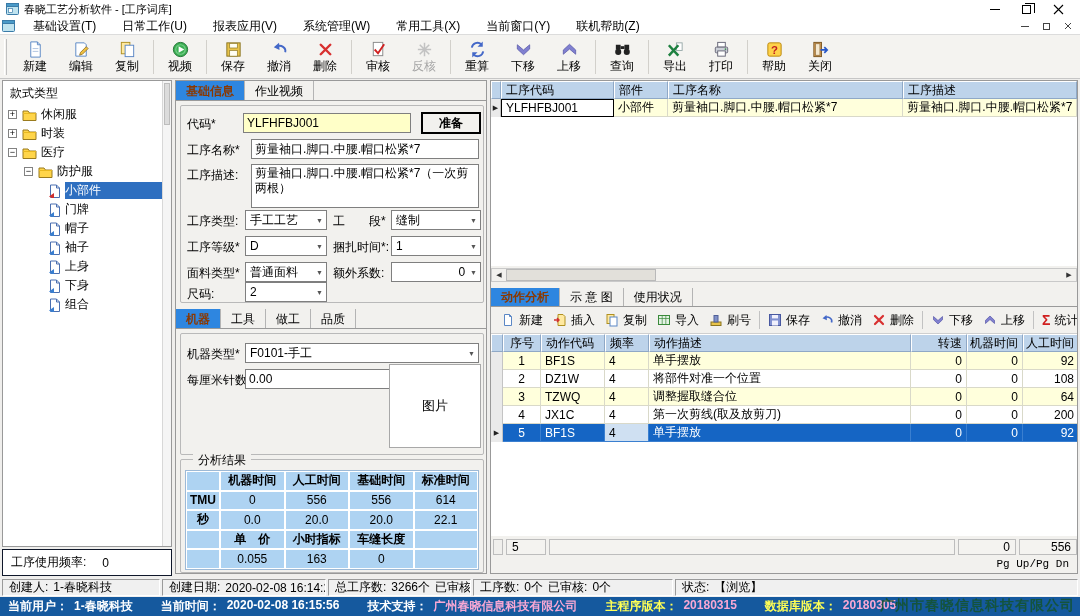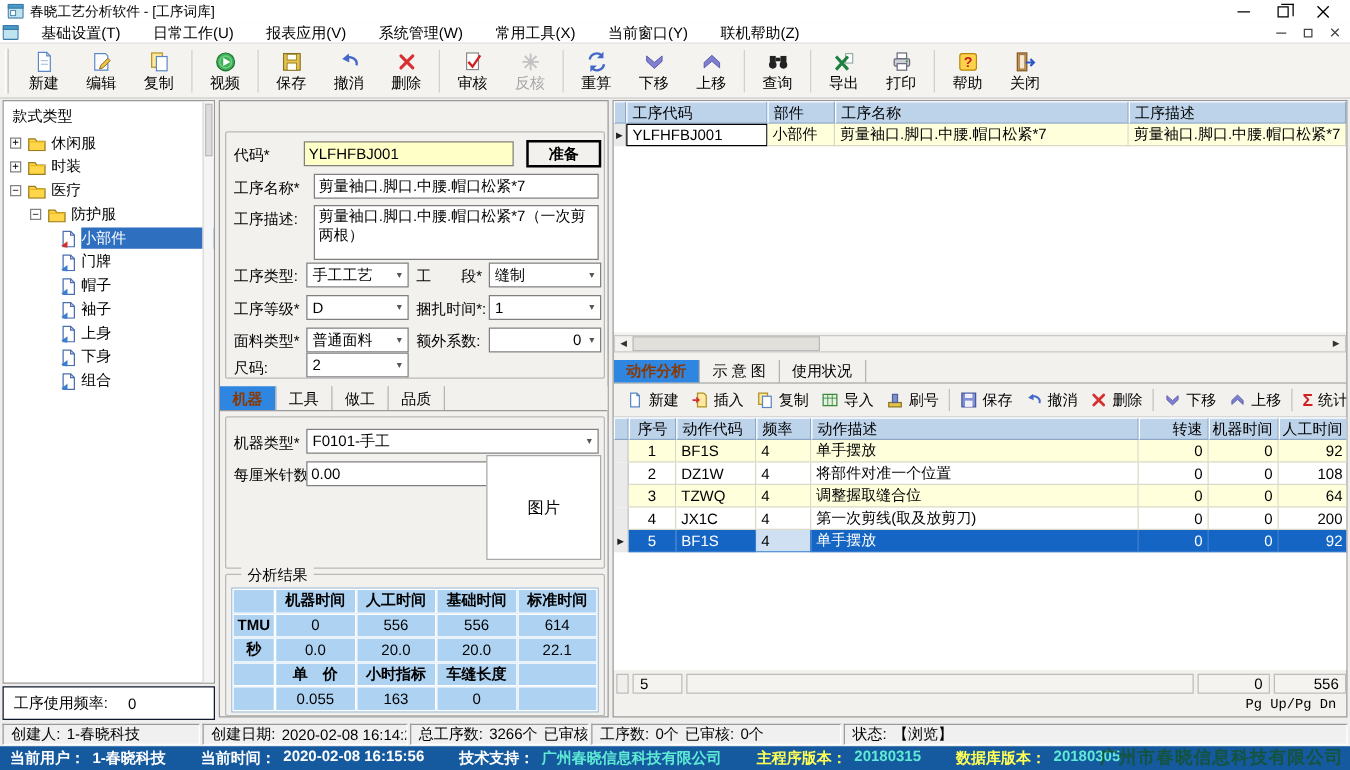--- a/index.html
+++ b/index.html
@@ -104,21 +104,21 @@
   .sum-ind { width:10px; height:16px; background:#f0efec; border:1px solid #bdbdbd; flex:none; }
   .sum-cell { height:16px; background:#f4f3f0; border:1px solid #bdbdbd; display:flex; align-items:center; padding:0 5px; white-space:nowrap; }
   .pager { position:absolute; right:8px; top:477px; font-size:11px; font-family:"Liberation Mono","DejaVu Sans Mono",monospace; }
 
   
   .status1 { position:absolute; left:0; top:578px; width:1080px; height:19px; background:#f0f0f0; display:flex; gap:2px; padding:1px 2px; }
   .s1seg { border:1px solid; border-color:#9a9a9a #fff #fff #9a9a9a; display:flex; align-items:center; padding-left:6px; gap:5px; white-space:nowrap; overflow:hidden; flex:none; }
   .status2 { position:absolute; left:0; top:597px; width:1080px; height:19px; background:#15599e; color:#fff; display:flex; align-items:center; font-weight:bold; white-space:nowrap; }
   .s2 { margin-left:28px; display:flex; gap:6px; }
   .s2:first-child { margin-left:8px; }
-  .green { color:#5eead4; }
+  .green { color:#f9a8d4; }
   .lyellow { color:#ffff55; }
   .watermark { position:absolute; right:5px; bottom:1px; font-size:14px; font-weight:bold; color:#14532d; opacity:.85; z-index:9; letter-spacing:1px; }
 </style>
 </head>
 <body>
 
 <div class="titlebar">
   <svg class="app-icon" viewBox="0 0 13 12">
       <rect x="0.5" y="0.5" width="12" height="11" rx="1" fill="#bfe3ef" stroke="#3a7ba8"></rect>
       <rect x="0.5" y="0.5" width="12" height="3" fill="#4a9ac8" stroke="#3a7ba8"></rect>
@@ -442,20 +442,24 @@
         <span class="tree-vthumb"></span>
       </div>
   </div>
 
   <div class="freq-box">
     <span>工序使用频率:</span>
     <span>0</span>
   </div>
 
   <div class="panel center-panel">
+    <div class="tabbar" style="top:0;">
+      <span class="tab active">基础信息</span>
+      <span class="tab">作业视频</span>
+    </div>
 
     <div class="groupbox" style="left:4px; top:24px; width:304px; height:198px;">
       <div class="frow" style="left:6px; top:8px;">
           <span class="flabel">代码*</span>
         </div>
       <div class="tinput yellow" style="left:62px; top:7px; width:168px;">YLFHFBJ001</div>
       <div class="prep-btn" style="left:240px; top:6px; width:60px;">准备</div>
 
       <div class="frow" style="left:6px; top:34px;">
           <span class="flabel">工序名称*</span>

